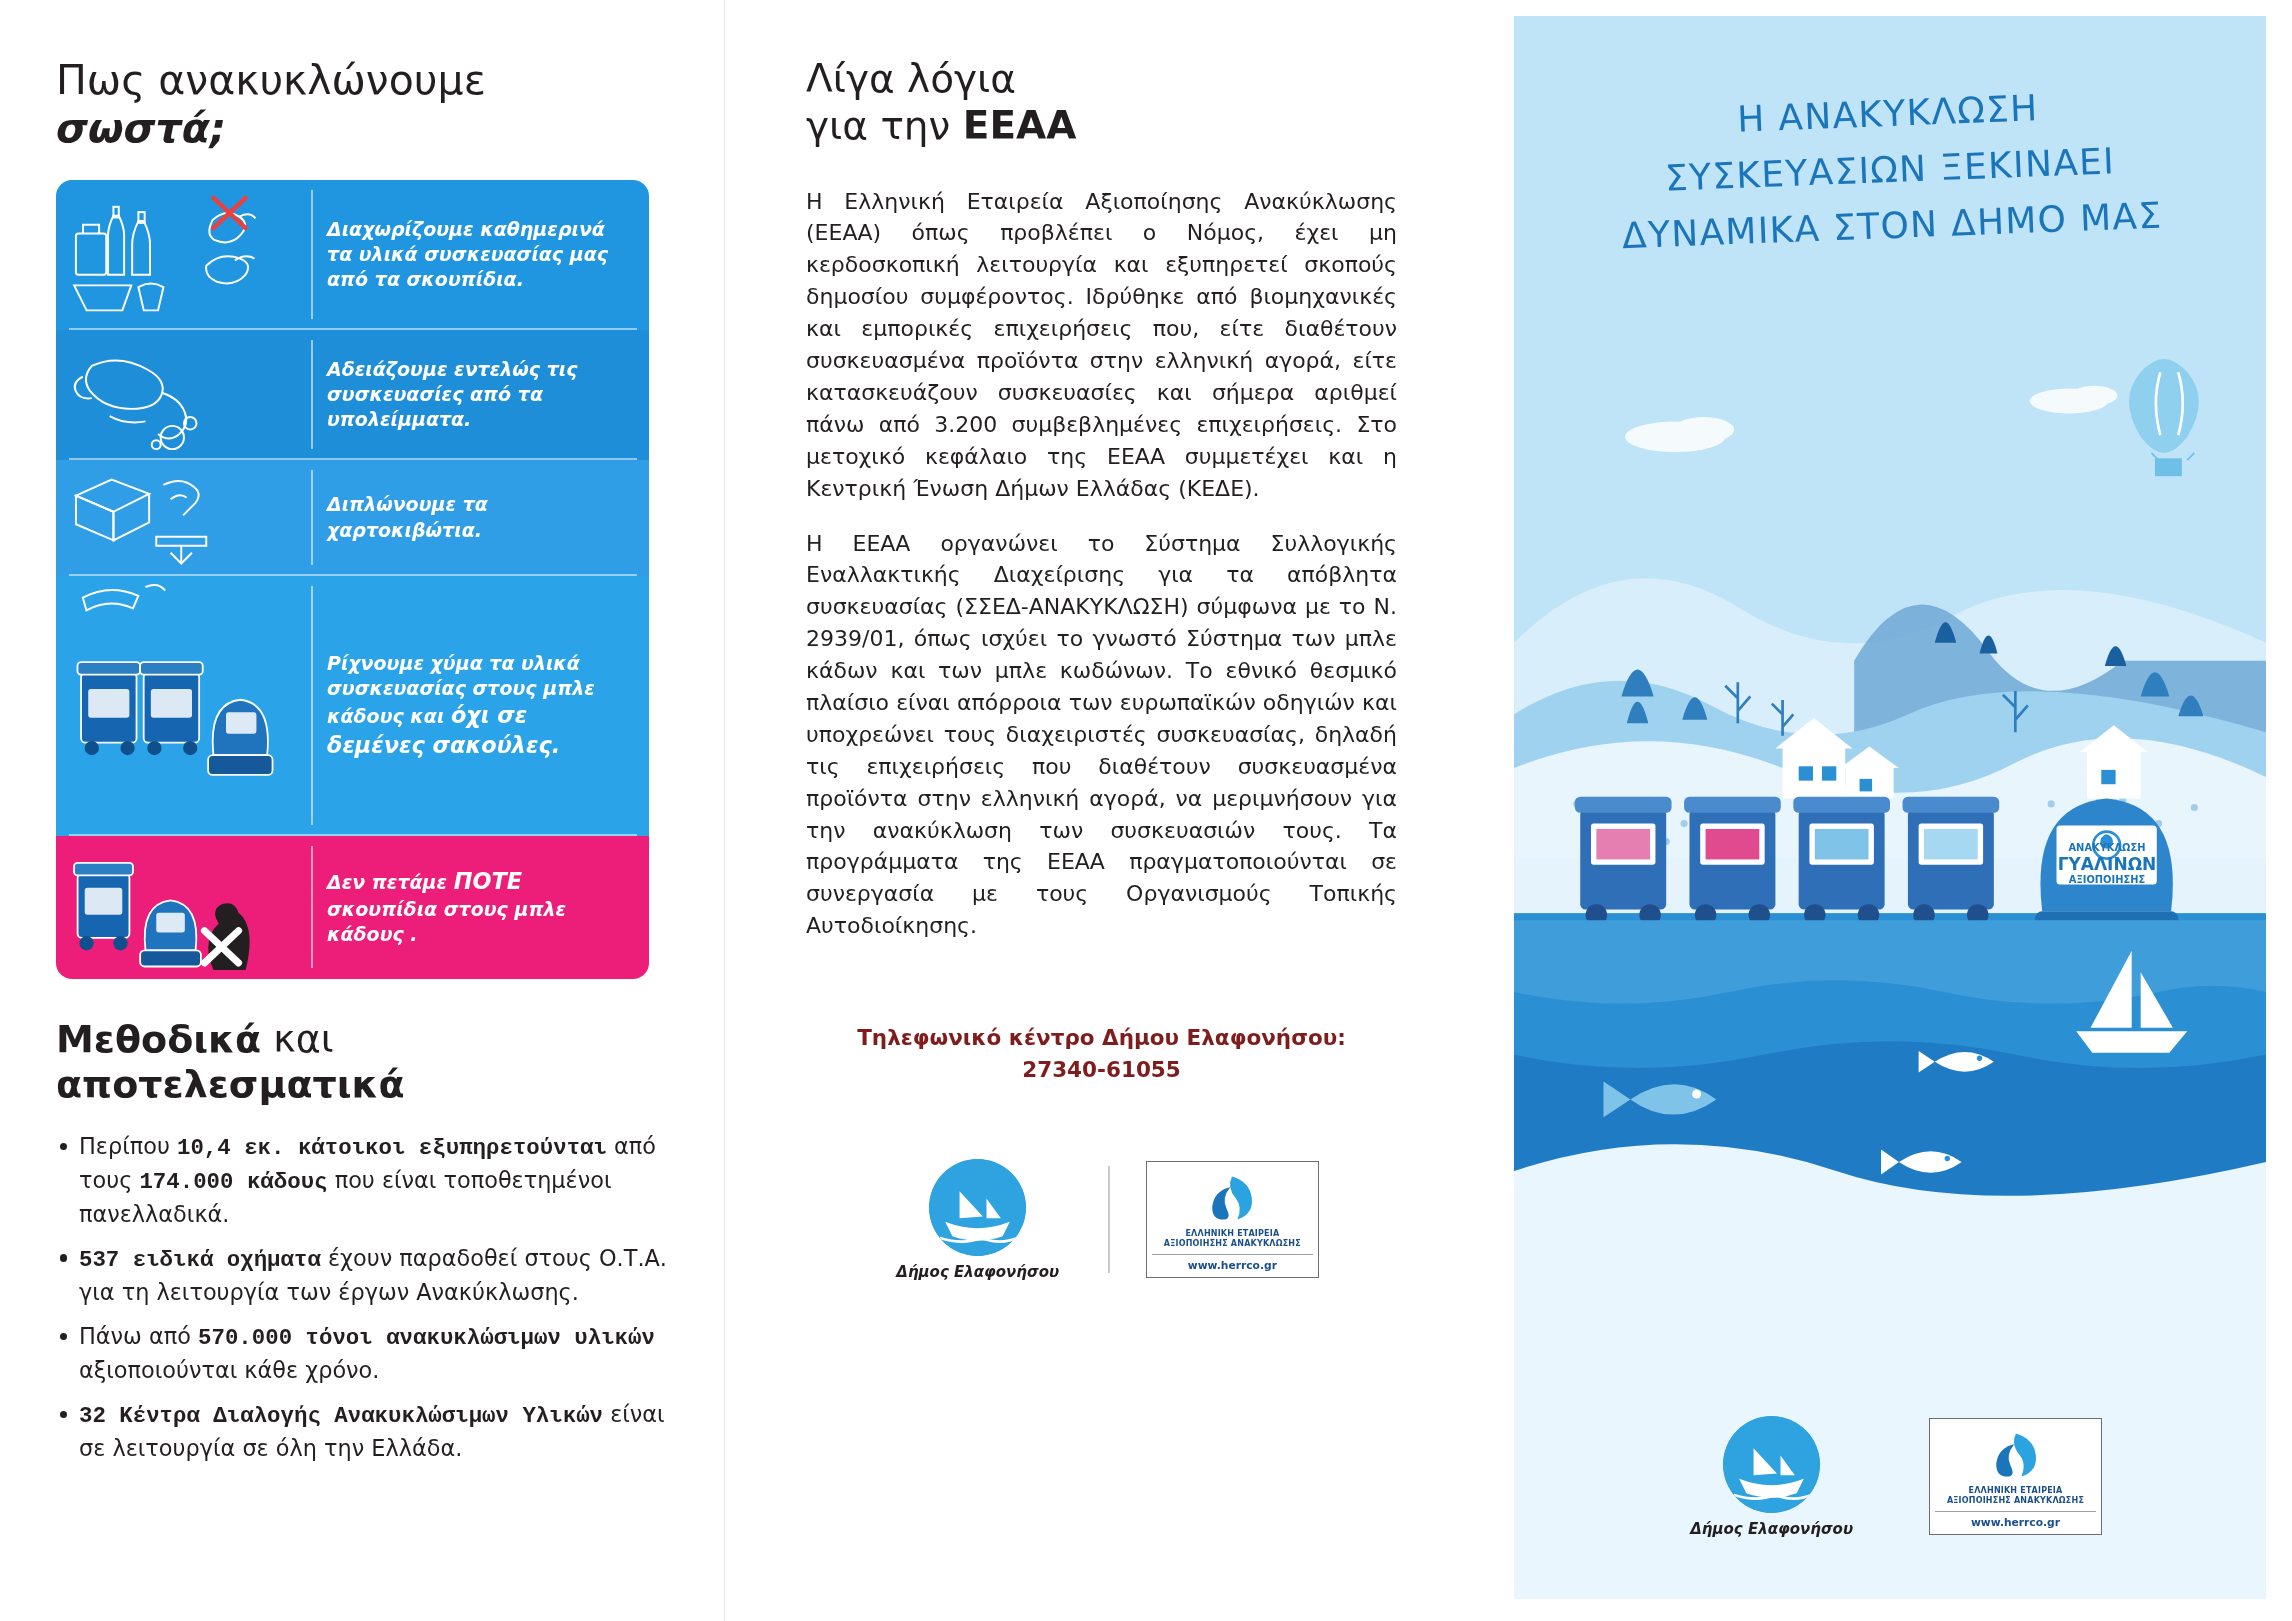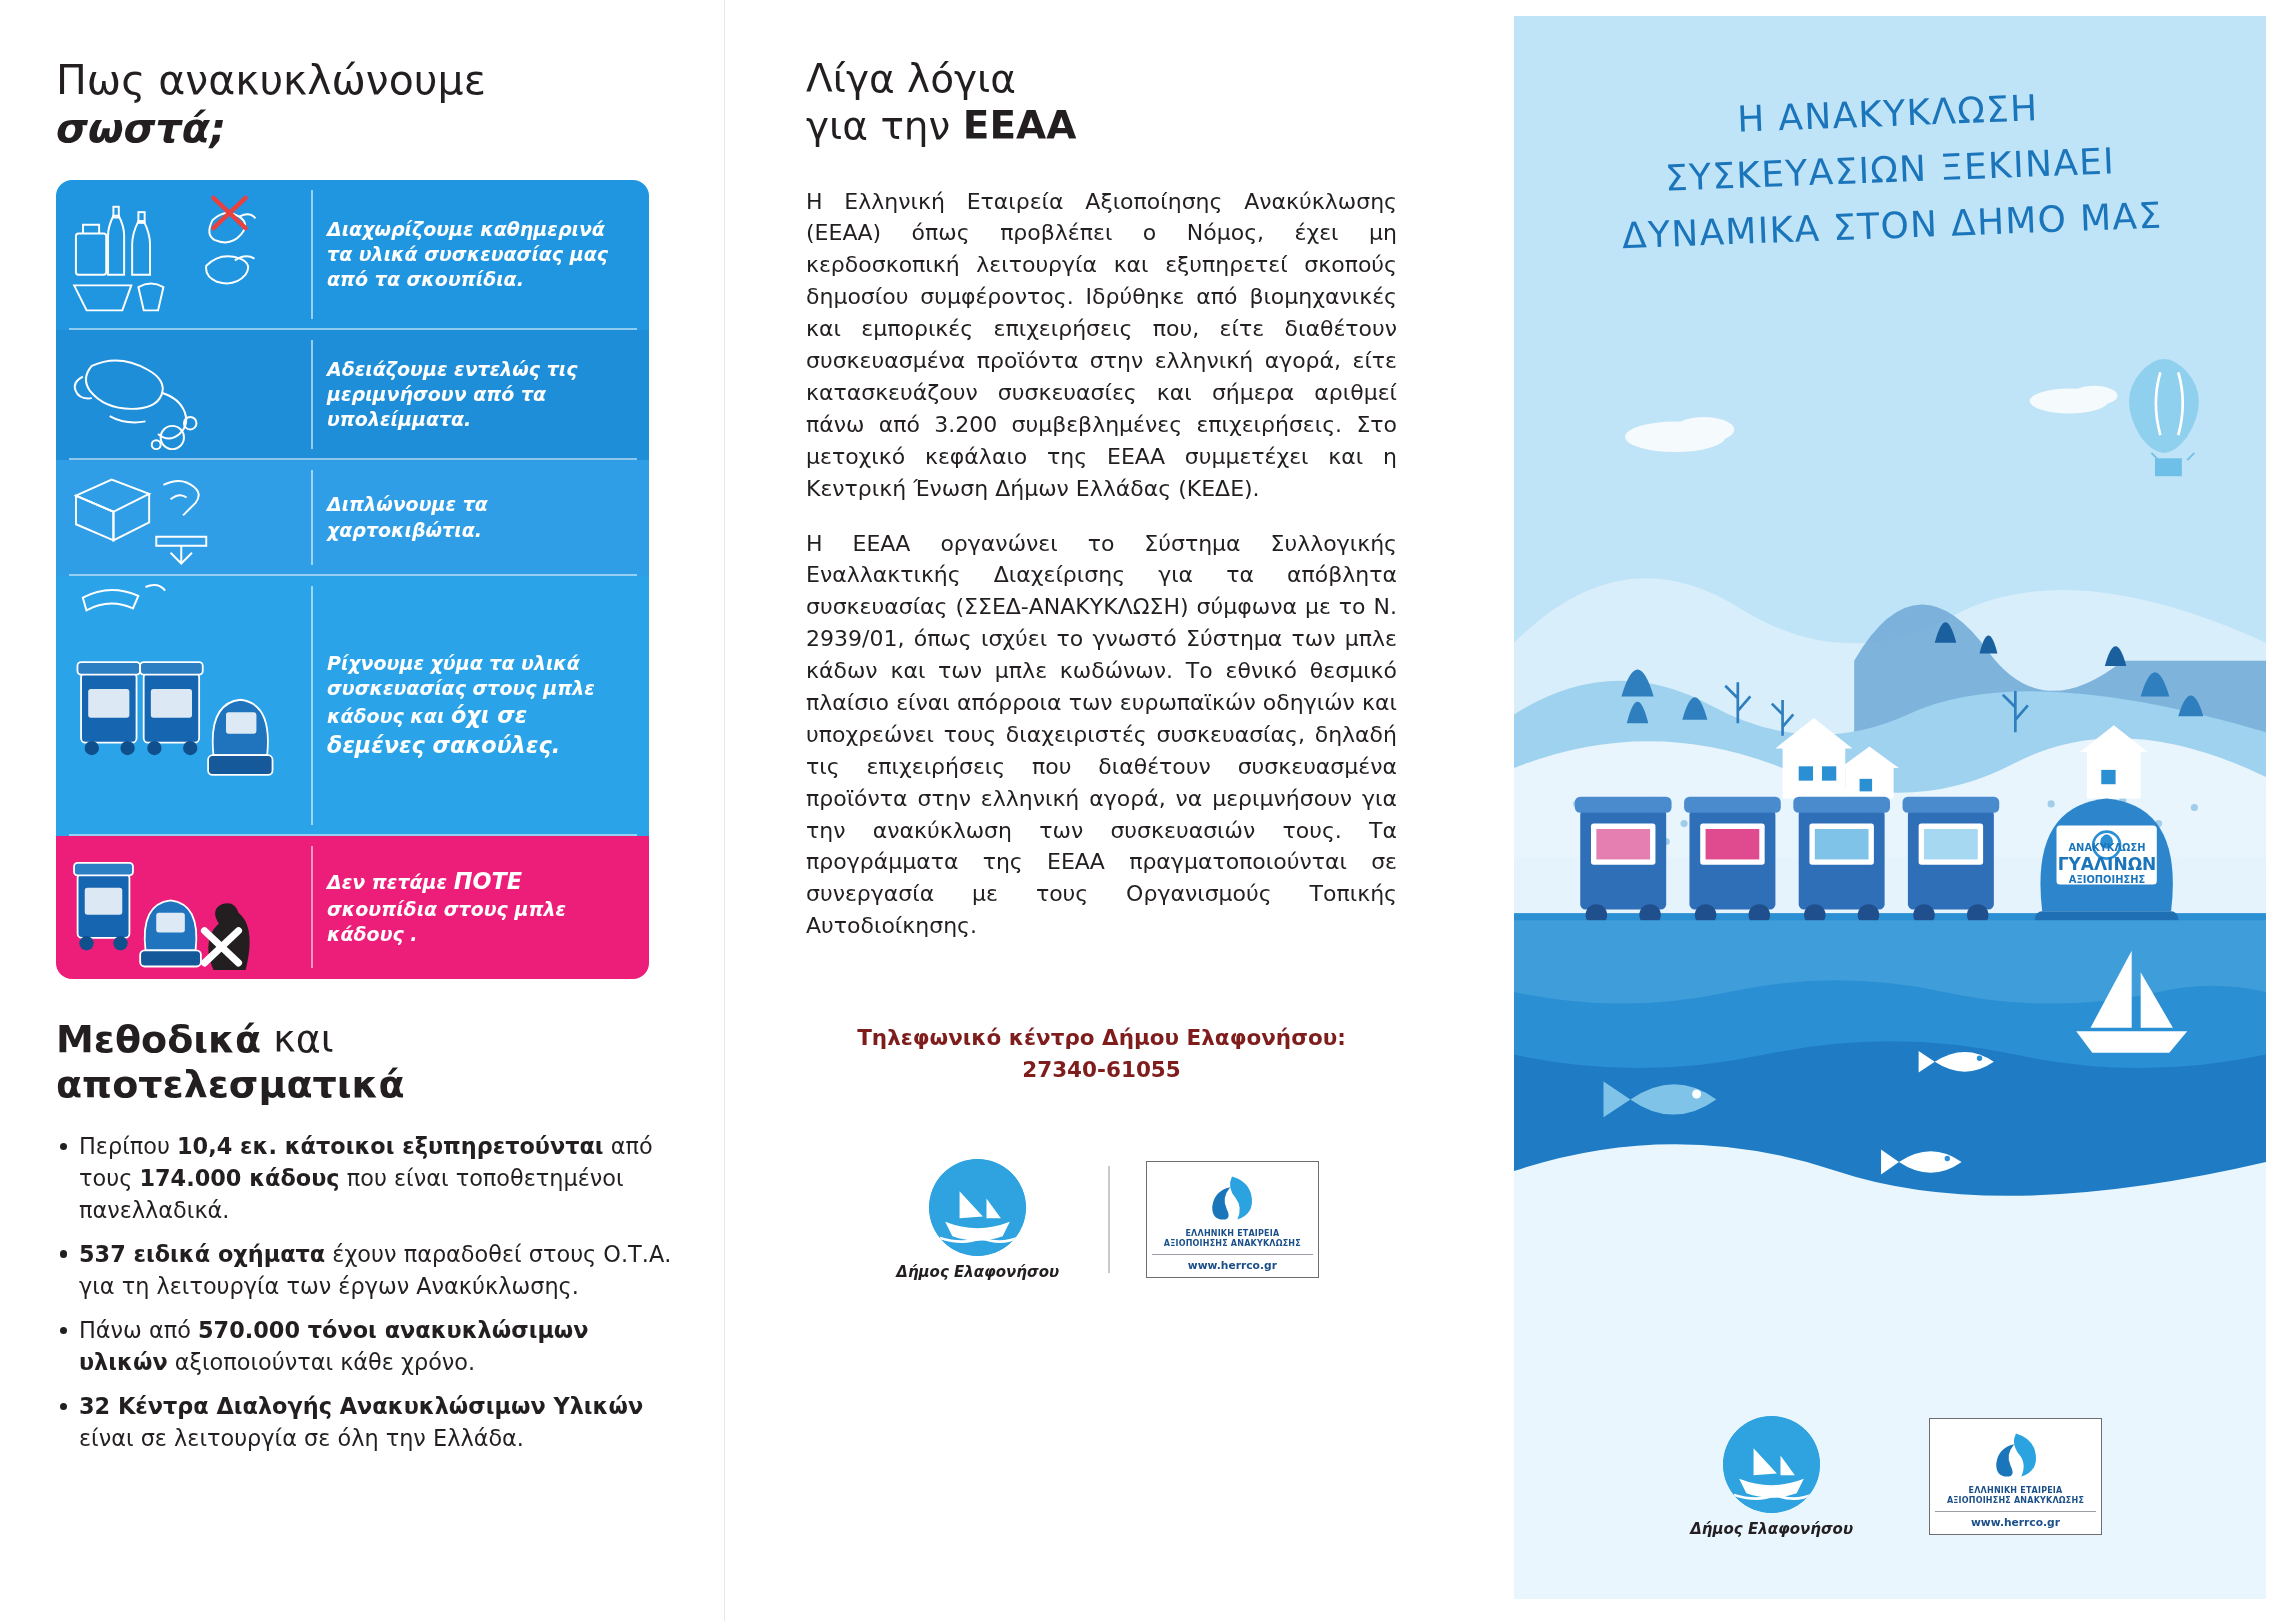--- a/index.html
+++ b/index.html
@@ -113,21 +113,21 @@
   }
   ul.facts li:before {
     content: "";
     position: absolute;
     left: 3.6px;
     top: 11.6px;
     width: 7.2px; height: 7.2px;
     border-radius: 50%;
     background: #231f20;
   }
-  ul.facts b { font-weight: bold; }
+  ul.facts b { font-weight: bold; font-family: Liberation Mono, monospace; }
 
   
   .col-mid {
     position: absolute;
     left: 806px;
     top: 56px;
     width: 591px;
   }
   .heading-3 {
     font-size: 39px;
@@ -299,21 +299,21 @@
           <path d="M40 40 q30 -14 62 4 q22 12 16 28 q-6 16 -34 16 q-30 0 -46 -20 q-10 -14 2 -28z"></path>
           <path d="M30 52 q-12 6 -8 16 q4 10 18 8"></path>
           <path d="M118 70 q20 6 26 22 q5 14 -6 24 q-12 10 -24 0"></path>
           <circle cx="130" cy="120" r="13"></circle>
           <circle cx="150" cy="104" r="7"></circle>
           <circle cx="112" cy="128" r="5"></circle>
           <path d="M60 96 q18 10 40 6"></path>
         </svg>
       </div>
       <div class="divider"></div>
-      <div class="txt">Αδειάζουμε εντελώς τις μεριμνήσουν από τα υπολείμματα.</div>
+      <div class="txt">Αδειάζουμε εντελώς τις συσκευασίες από τα υπολείμματα.</div>
       <div class="hline"></div>
     </div>
 
     <div class="info-row r3">
       <div class="pic">
         <svg viewBox="0 0 285 130" fill="none" stroke="#ffffff" stroke-width="2.2">
           <path d="M22 40 l40 -18 l42 16 l-40 20z"></path>
           <path d="M22 40 v32 l42 18 v-32z"></path>
           <path d="M64 58 v32 l40 -20 v-32"></path>
           <path d="M120 28 q20 -10 34 2 q10 8 2 18 l-14 14"></path>

